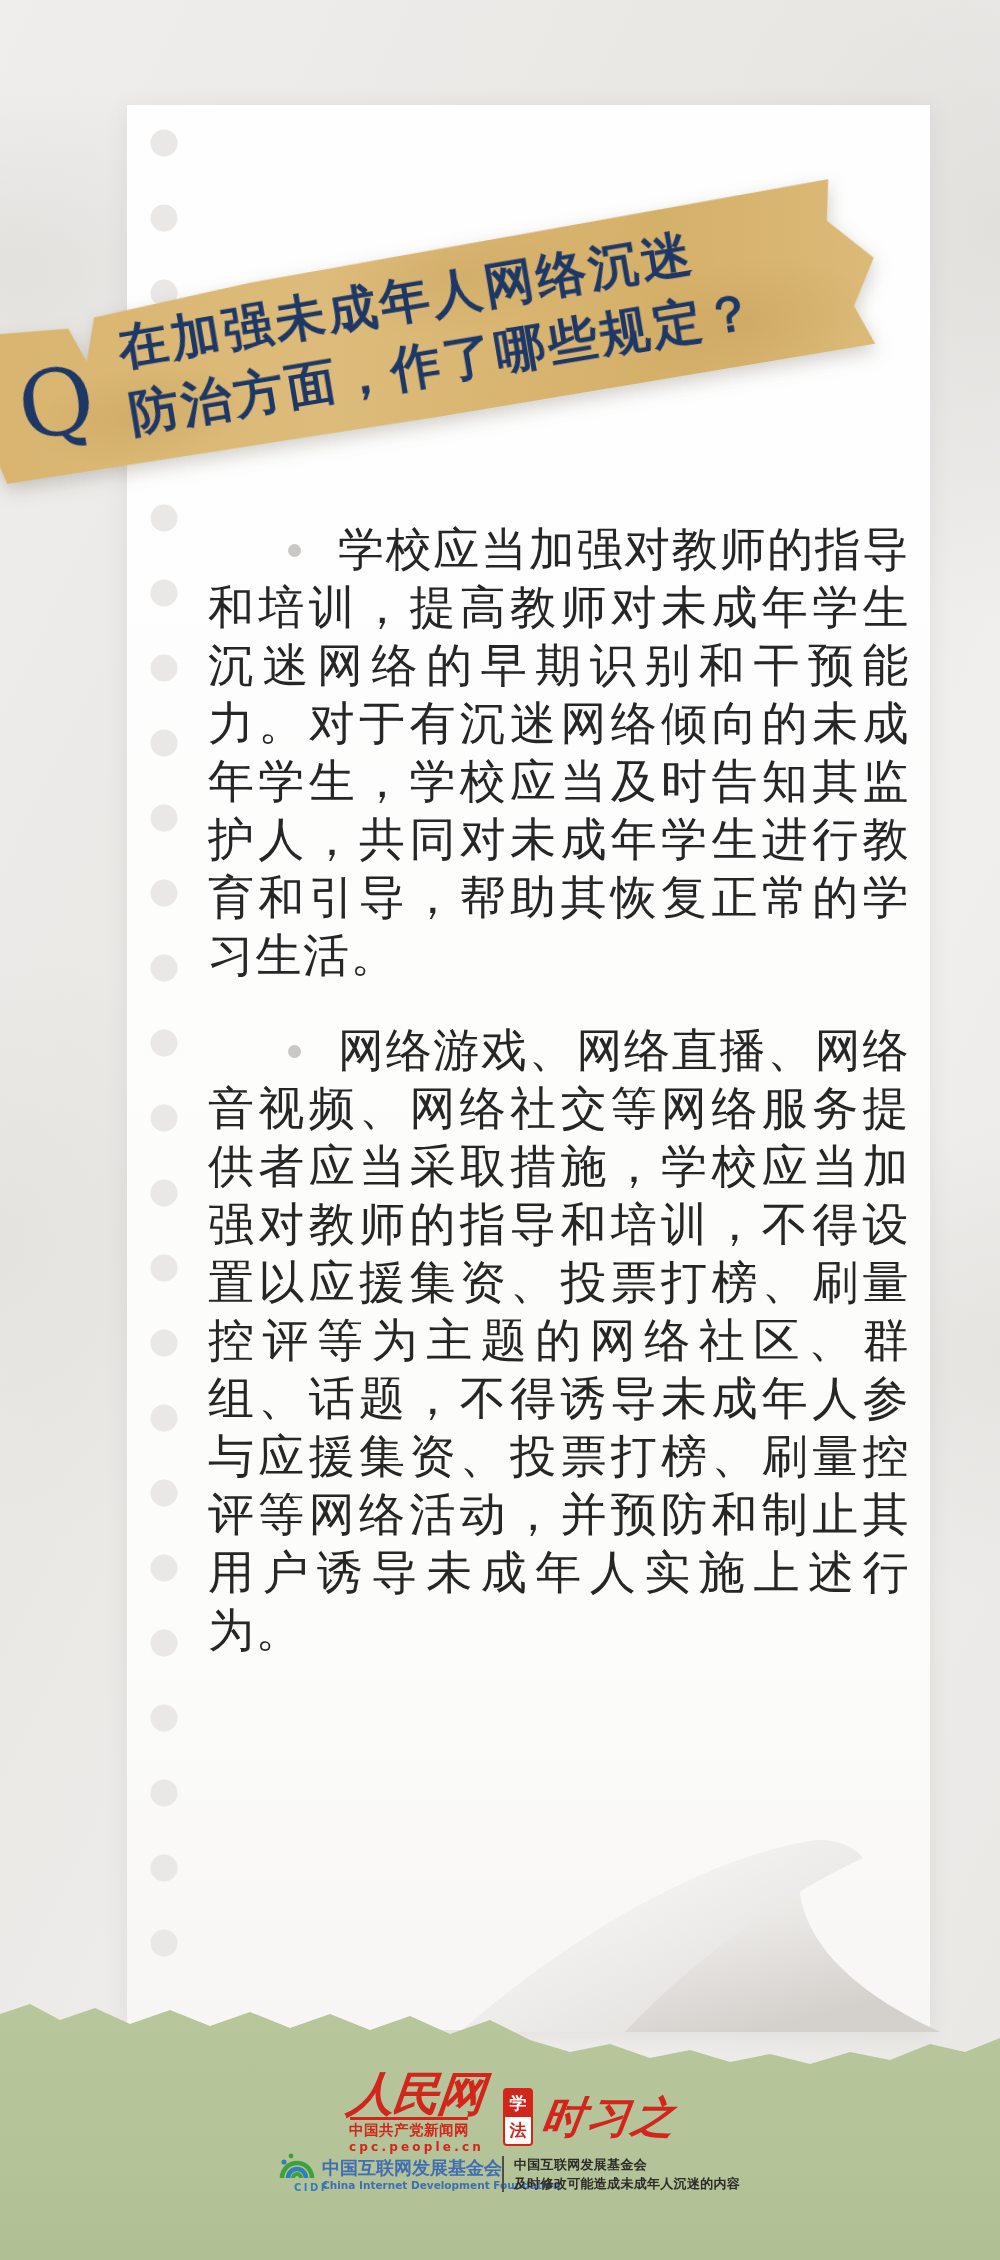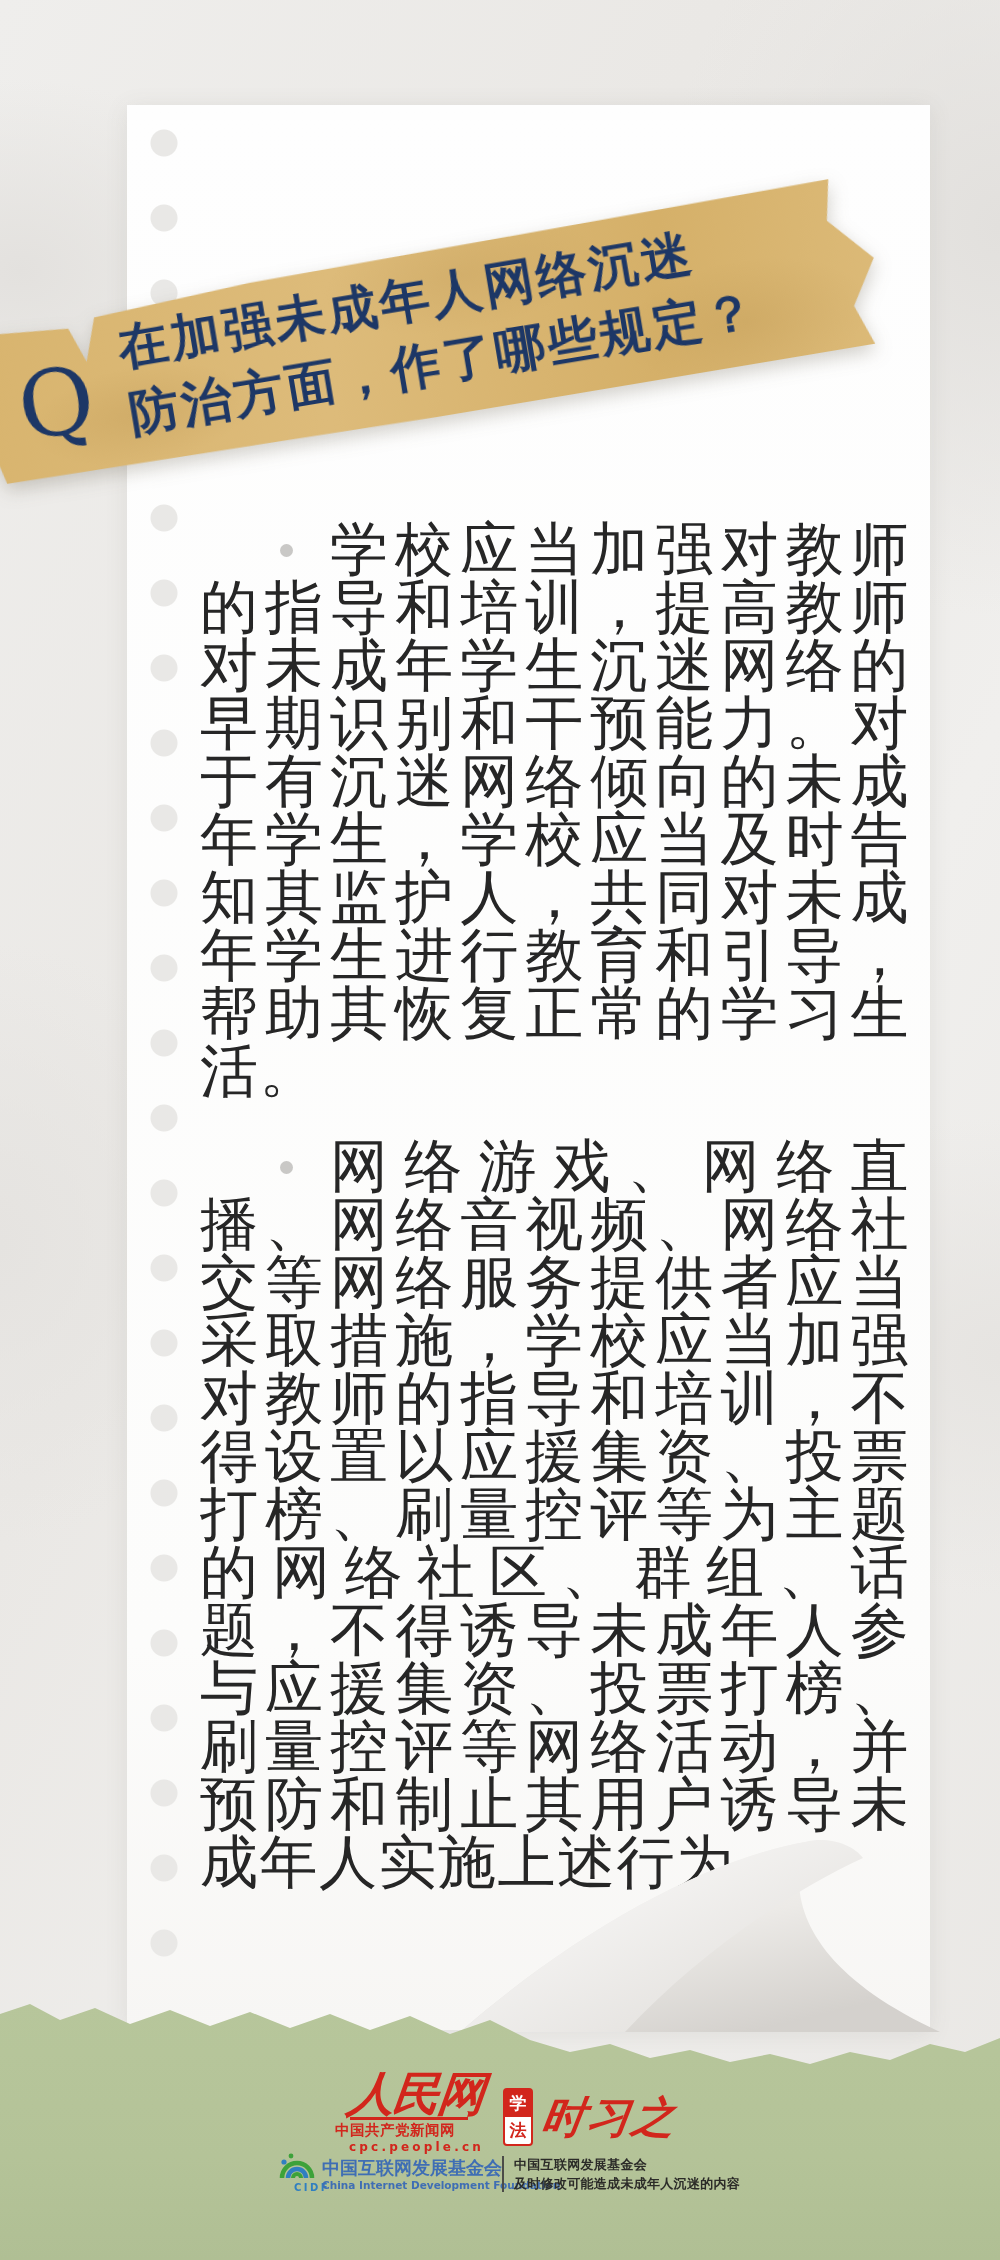--- a/index.html
+++ b/index.html
@@ -41,43 +41,43 @@
       100% 50%,97% 76%,98.6% 100%,50% 100%,2.2% 97%,.6% 62%);
   }
   .q-mark{position:absolute;left:44px;top:48px;font-family:"DejaVu Serif","Liberation Serif",serif;
     font-size:92px;line-height:1;color:#1d3766;font-weight:500;}
   .q-line{position:absolute;left:152px;color:#1d3766;font-weight:bold;
     font-size:50px;line-height:1;letter-spacing:3px;white-space:nowrap;}
   .q-line.l1{top:25px;}
   .q-line.l2{top:92px;}
   
   .content{position:absolute;left:192px;top:520px;width:718px;color:#262626;}
-  .para{position:relative;font-size:58px;line-height:58px;letter-spacing:1.5px;
-    text-align:justify;text-indent:130px;margin:0 0 37px 8px;}
+  .para{position:relative;font-size:46px;line-height:58px;letter-spacing:1.5px;
+    text-align:justify;text-indent:130px;margin:0 0 37px 16px;}
   .bullet{position:absolute;left:80px;top:24px;width:13px;height:13px;border-radius:50%;
     background:#c9c8c6;}
   
   .curl{position:absolute;left:455px;top:1832px;width:490px;height:205px;}
   
   .footer{
     position:absolute;left:0;top:2000px;width:1000px;height:260px;
     background:linear-gradient(180deg,#b7c69b 0%,#b4c398 60%,#b0bf94 100%);
     clip-path:polygon(0 14px,30px 4px,60px 20px,95px 8px,130px 24px,170px 10px,210px 26px,
       250px 12px,290px 28px,330px 14px,370px 30px,410px 16px,450px 34px,490px 20px,
       530px 40px,570px 52px,610px 44px,650px 58px,690px 50px,730px 62px,770px 54px,
       810px 64px,850px 52px,890px 60px,930px 44px,965px 52px,1000px 38px,
       1000px 260px,0 260px);
   }
   
   .abs{position:absolute;}
   .rmw-script{left:348px;top:2070px;font-family:"DejaVu Serif","Liberation Serif",serif;
     font-style:italic;font-weight:bold;font-size:47px;line-height:1;color:#d2261c;
     letter-spacing:-2px;transform:skewX(-6deg);}
   .rmw-underline{left:350px;top:2117px;width:118px;height:3px;background:#d2261c;}
-  .rmw-sub{left:335px;top:2121px;font-size:14.5px;font-weight:bold;color:#d2261c;
+  .rmw-sub{left:349px;top:2121px;font-size:14.5px;font-weight:bold;color:#d2261c;
     letter-spacing:.5px;white-space:nowrap;}
   .rmw-url{left:349px;top:2140px;font-size:12px;font-weight:bold;color:#d2261c;
     letter-spacing:3.2px;white-space:nowrap;}
   .xf-badge{left:503px;top:2088px;width:30px;height:58px;background:#d2261c;
     border:2px solid #d2261c;border-radius:4px;box-sizing:border-box;overflow:hidden;}
   .xf-top{display:block;width:100%;height:50%;color:#fff;background:#d2261c;
     font-size:17px;font-weight:bold;text-align:center;line-height:26px;}
   .xf-bot{display:block;width:100%;height:50%;color:#d2261c;background:#fff;
     font-size:17px;font-weight:bold;text-align:center;line-height:26px;}
   .shixizhi{left:542px;top:2096px;font-size:43px;line-height:1;font-weight:bold;

